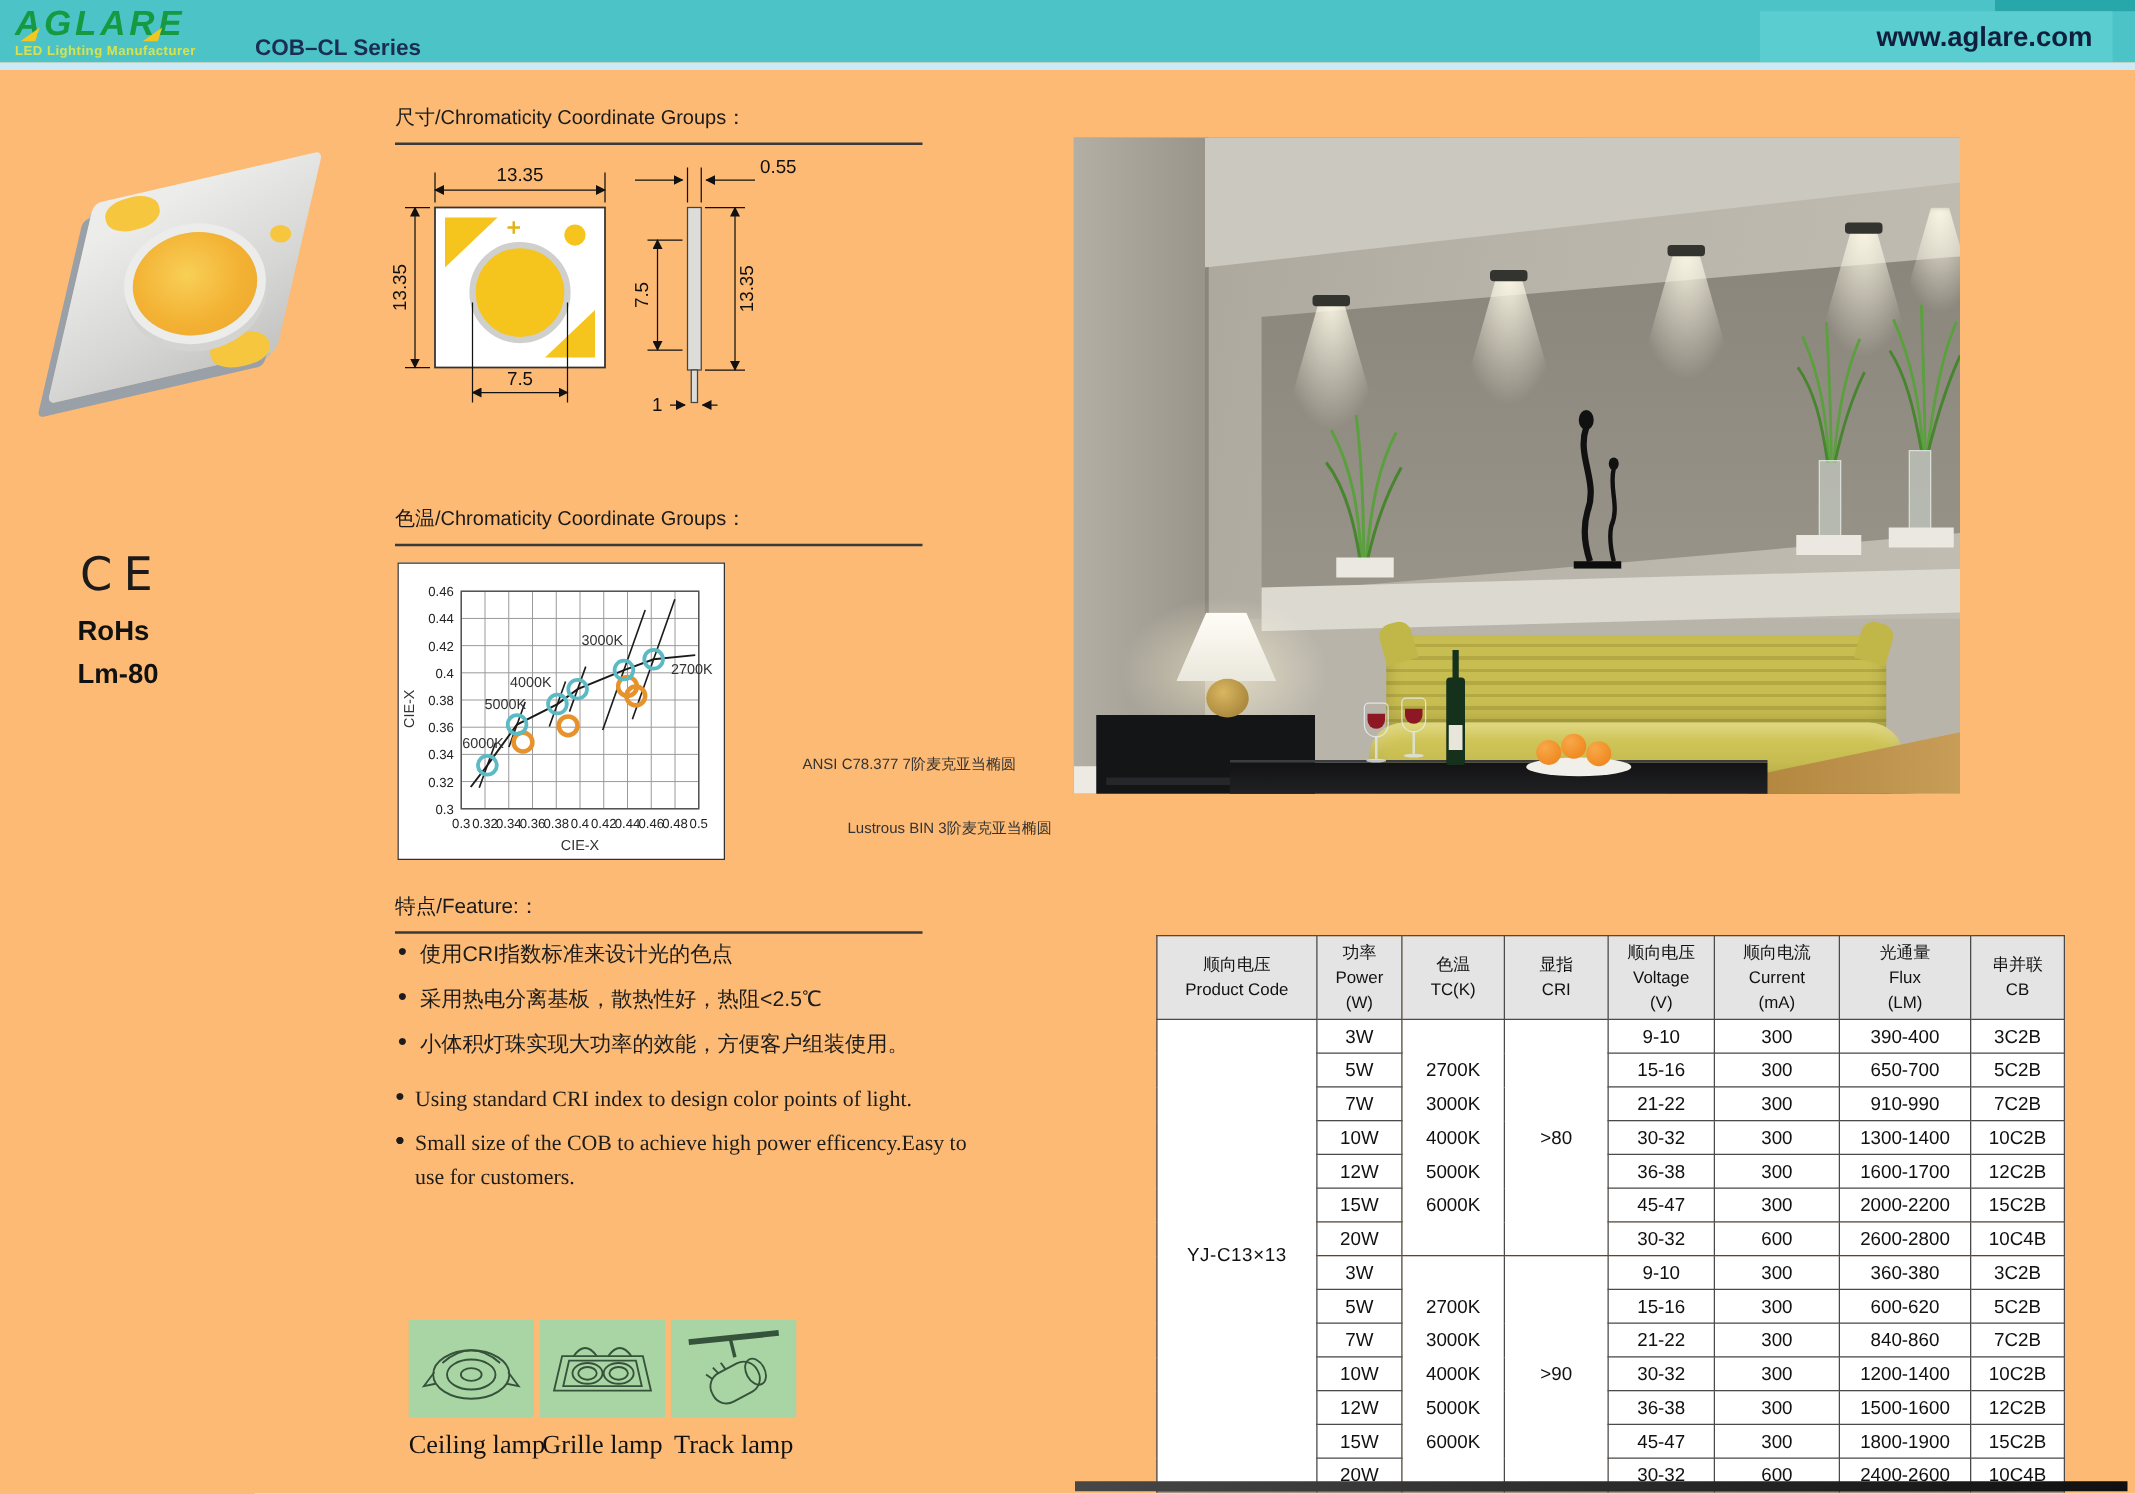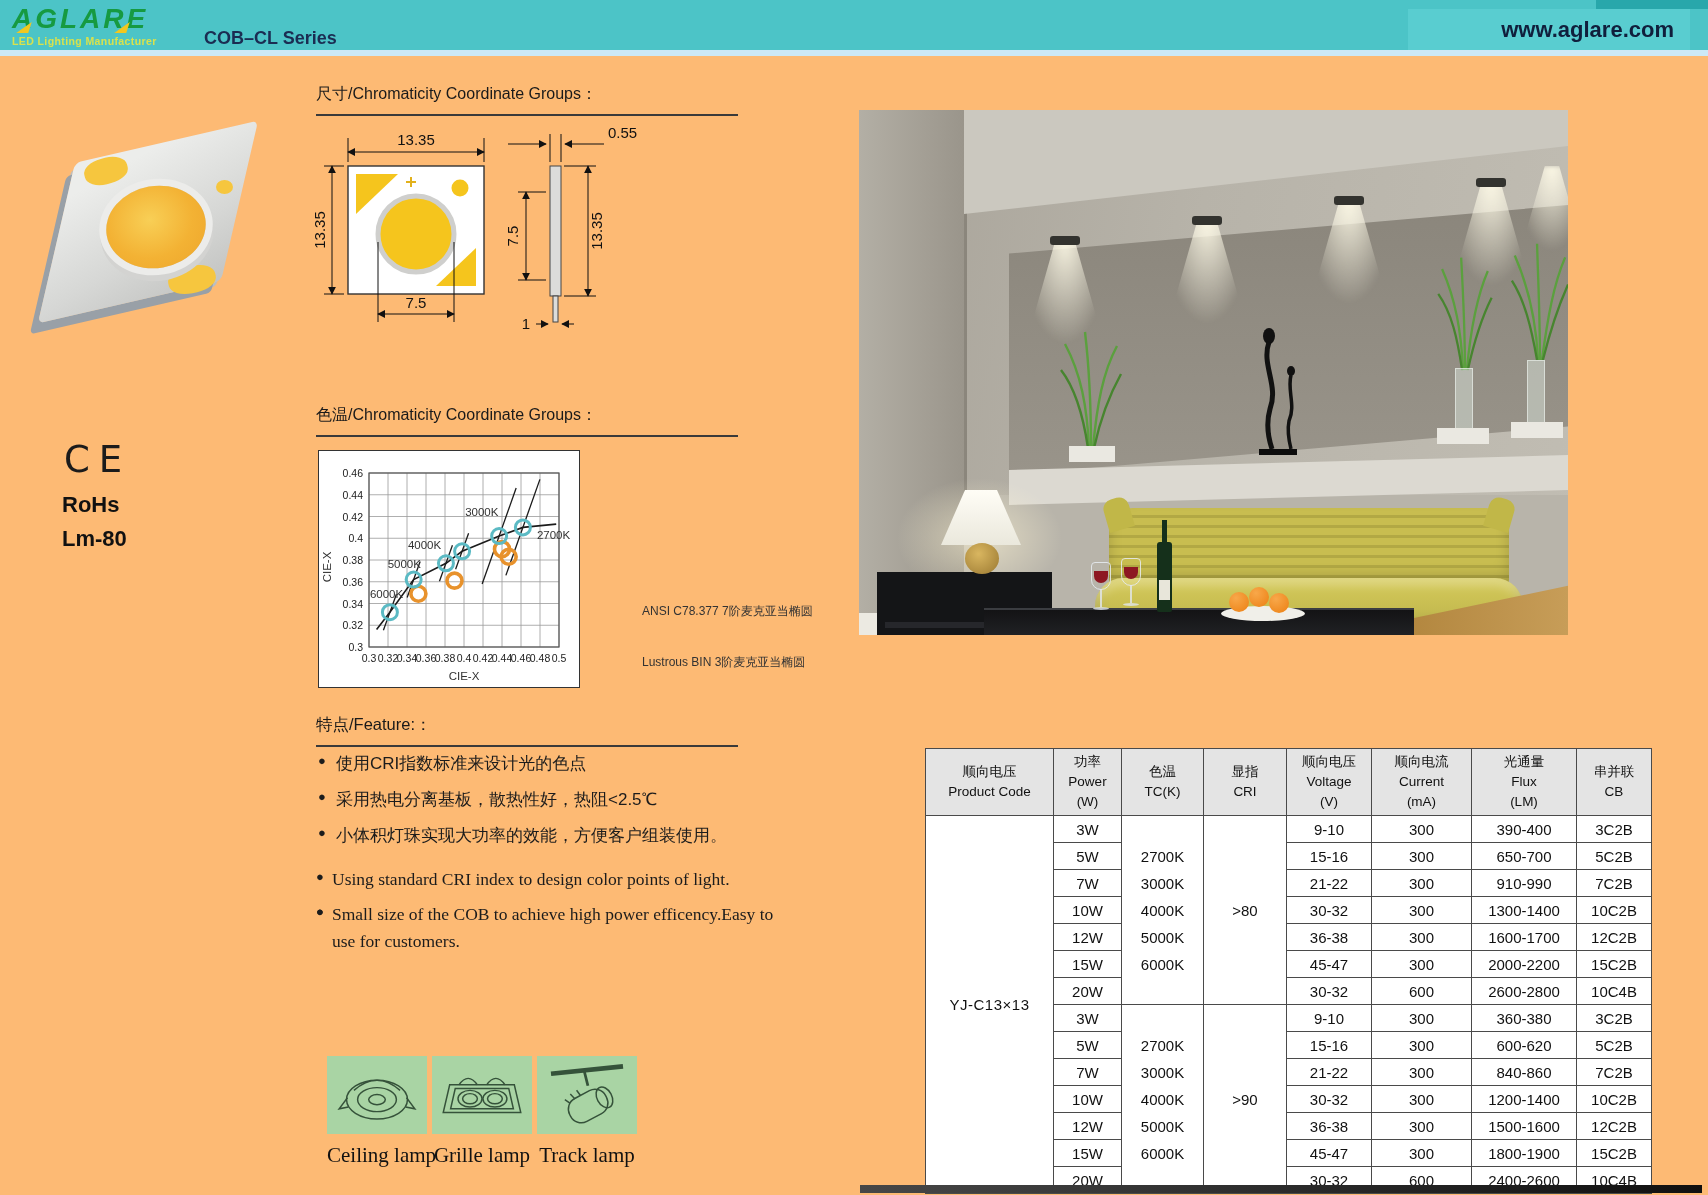--- a/index.html
+++ b/index.html
@@ -50,21 +50,21 @@
   .dim-svg .yl{fill:#f5c51d;}
   .dim-svg .dl{stroke:#111;stroke-width:1;}
   .dim-svg .ex{stroke:#111;stroke-width:1;}
   .dim-svg text{font-size:15px;fill:#111;}
 
   .chart-frame{position:absolute;left:318px;top:450px;width:260px;height:236px;border:1.5px solid #333;background:#fff;}
   .cl{font-size:11.5px;fill:#333;}
   .tk{font-size:10.5px;fill:#222;}
   .al{font-size:11.5px;fill:#333;}
   .chart-note{position:absolute;left:642px;width:190px;font-size:12px;color:#333;line-height:1.6;}
-  .note-0{top:602px;} .note-1{top:653px;}
+  .note-0{top:602px;} .note-1{top:653px;margin-left:36px;}
 
   .feat-list{position:absolute;list-style:none;margin:0;padding:0;}
   .feat-cn{left:318px;top:752px;width:430px;font-size:17px;}
   .feat-cn li{margin-bottom:13px;position:relative;padding-left:18px;}
   .feat-en{left:316px;top:866px;width:458px;font-family:"Liberation Serif",serif;font-size:17.5px;line-height:1.5;}
   .feat-en li{margin-bottom:9px;position:relative;padding-left:16px;}
   .bullet{position:absolute;left:0;top:1px;font-size:13px;}
 
   .apps{position:absolute;left:327px;top:1056px;display:flex;gap:5px;}
   .app{width:100px;}

